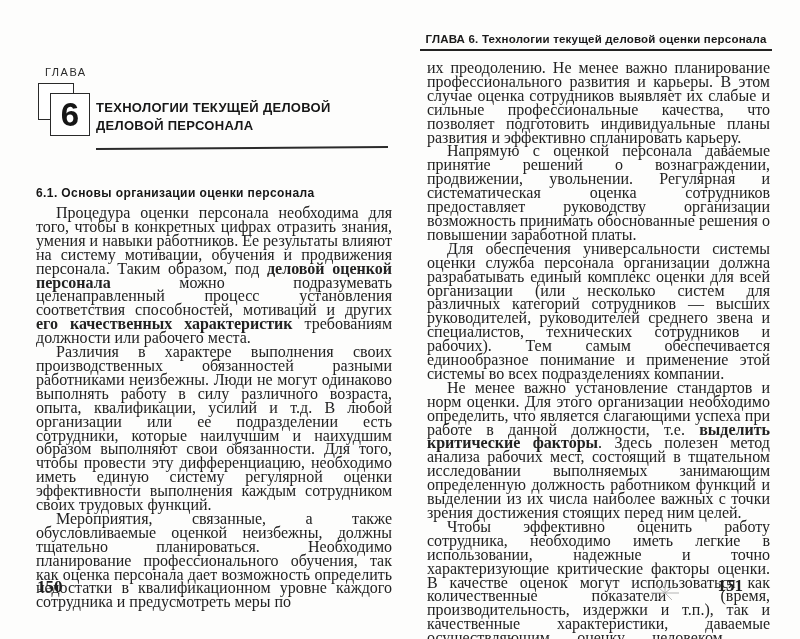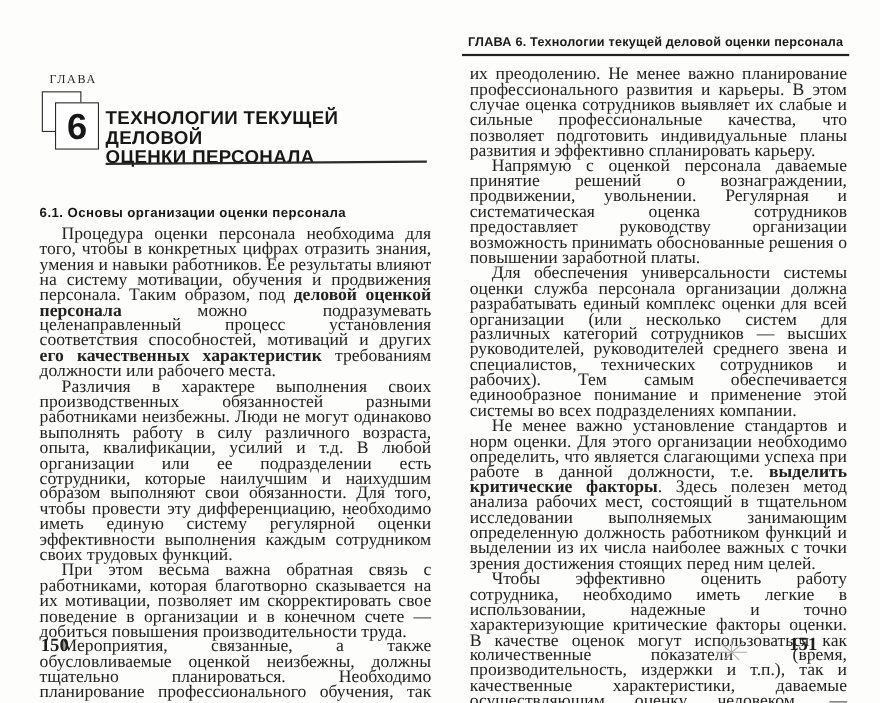--- a/index.html
+++ b/index.html
@@ -23,40 +23,40 @@
     font-weight: bold; font-size: 11.5px; letter-spacing: 0.2px;
     text-align: center;
     padding-bottom: 4px;
     border-bottom: 2px solid #222;
     color: #1a1a1a;
     white-space: nowrap;
   }
   
   .chapter-label {
     position: absolute; left: 45px; top: 66px;
-    font-family: Liberation Serif, serif;
+    font-family: Liberation Sans, sans-serif;
     font-size: 11px; letter-spacing: 1.5px; color: #2a2a2a;
   }
   .sq {
     position: absolute; background: #fff; border: 1.5px solid #2a2a2a;
     box-sizing: border-box;
   }
   .sq-back { left: 38px; top: 83px; width: 36px; height: 37px; }
   .sq-front {
     left: 50px; top: 93px; width: 40px; height: 43px;
     display: flex; align-items: center; justify-content: center;
   }
   .chapter-number {
     font-family: "Liberation Sans", sans-serif;
     font-weight: bold; font-size: 33px; line-height: 1; color: #161616;
   }
   .chapter-title {
     position: absolute; left: 96px; top: 99px; width: 300px;
     font-family: "Liberation Sans", sans-serif;
-    font-weight: bold; font-size: 17px; line-height: 17.5px;
+    font-weight: bold; font-size: 13px; line-height: 17.5px;
     letter-spacing: 0.3px; color: #171717;
   }
   .title-rule {
     position: absolute; left: 96px; top: 147px; width: 292px; height: 2px;
     background: #2b2b2b; transform: rotate(-0.4deg);
   }
   
   .section-heading {
     position: absolute; left: 36px; top: 186px; width: 356px;
     font-family: "Liberation Sans", sans-serif;
@@ -108,30 +108,29 @@
 
   <div class="running-header">ГЛАВА 6. Технологии текущей деловой оценки персонала</div>
 
   <div class="chapter-label">ГЛАВА</div>
   <div class="sq sq-back"></div>
   <div class="sq sq-front">
     <span class="chapter-number">6</span>
   </div>
   <div class="chapter-title">
     <span>ТЕХНОЛОГИИ ТЕКУЩЕЙ ДЕЛОВОЙ</span><br>
-    <span>ОЦЕНКИ ПЕРСОНАЛА</span>
+    <span>ДЕЛОВОЙ ПЕРСОНАЛА</span>
   </div>
   <div class="title-rule"></div>
 
   <div class="section-heading">6.1. Основы организации оценки персонала</div>
 
   <div class="body-col body-left">
       <p><span>Процедура оценки персонала необходима для того, чтобы в конкретных цифрах отразить знания, умения и навыки работников. Ее результаты влияют на систему мотивации, обучения и продвижения персонала. Таким образом, под </span><span class="b">деловой оценкой персонала</span><span> можно подразумевать целенаправленный процесс установления соответствия способностей, мотиваций и других </span><span class="b">его качественных характеристик</span><span> требованиям должности или рабочего места.</span></p>
       <p><span>Различия в характере выполнения своих производственных обязанностей разными работниками неизбежны. Люди не могут одинаково выполнять работу в силу различного возраста, опыта, квалификации, усилий и т.д. В любой организации или ее подразделении есть сотрудники, которые наилучшим и наихудшим образом выполняют свои обязанности. Для того, чтобы провести эту дифференциацию, необходимо иметь единую систему регулярной оценки эффективности выполнения каждым сотрудником своих трудовых функций.</span></p>
-      <p><span>При этом весьма важна обратная связь с работниками, которая благотворно сказывается на их мотивации, позволяет им скорректировать свое поведение в организации и в конечном счете — добиться повышения производительности труда.</span></p>
       <p><span>Мероприятия, связанные, а также обусловливаемые оценкой неизбежны, должны тщательно планироваться. Необходимо планирование профессионального обучения, так как оценка персонала дает возможность определить недостатки в квалификационном уровне каждого сотрудника и предусмотреть меры по</span></p>
     </div>
 
   <div class="body-col body-right">
       <p class="no-indent"><span>их преодолению. Не менее важно планирование профессионального развития и карьеры. В этом случае оценка сотрудников выявляет их слабые и сильные профессиональные качества, что позволяет подготовить индивидуальные планы развития и эффективно спланировать карьеру.</span></p>
       <p><span>Напрямую с оценкой персонала даваемые принятие решений о вознаграждении, продвижении, увольнении. Регулярная и систематическая оценка сотрудников предоставляет руководству организации возможность принимать обоснованные решения о повышении заработной платы.</span></p>
       <p><span>Для обеспечения универсальности системы оценки служба персонала организации должна разрабатывать единый комплекс оценки для всей организации (или несколько систем для различных категорий сотрудников — высших руководителей, руководителей среднего звена и специалистов, технических сотрудников и рабочих). Тем самым обеспечивается единообразное понимание и применение этой системы во всех подразделениях компании.</span></p>
       <p><span>Не менее важно установление стандартов и норм оценки. Для этого организации необходимо определить, что является слагающими успеха при работе в данной должности, т.е. </span><span class="b">выделить критические факторы</span><span>. Здесь полезен метод анализа рабочих мест, состоящий в тщательном исследовании выполняемых занимающим определенную должность работником функций и выделении из их числа наиболее важных с точки зрения достижения стоящих перед ним целей.</span></p>
       <p><span>Чтобы эффективно оценить работу сотрудника, необходимо иметь легкие в использовании, надежные и точно характеризующие критические факторы оценки. В качестве оценок могут использоваться как количественные показатели (время, производительность, издержки и т.п.), так и качественные характеристики, даваемые осуществляющим оценку человеком, — «хорошо», «плохо», «выше среднего» и т.п. Количественные оценки предпочтительнее как с точки зрения их точности, так и объективности в отношении оцениваемого сотрудника, но в реальном бизнесе не всегда существует возможность использовать количе-</span></p>
     </div>

